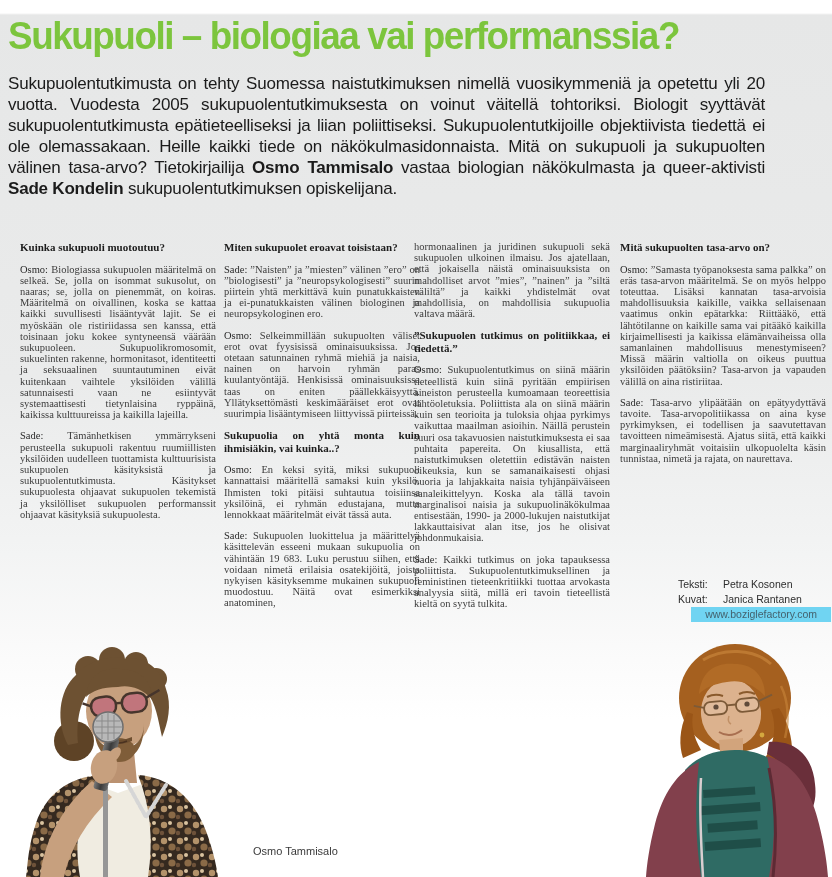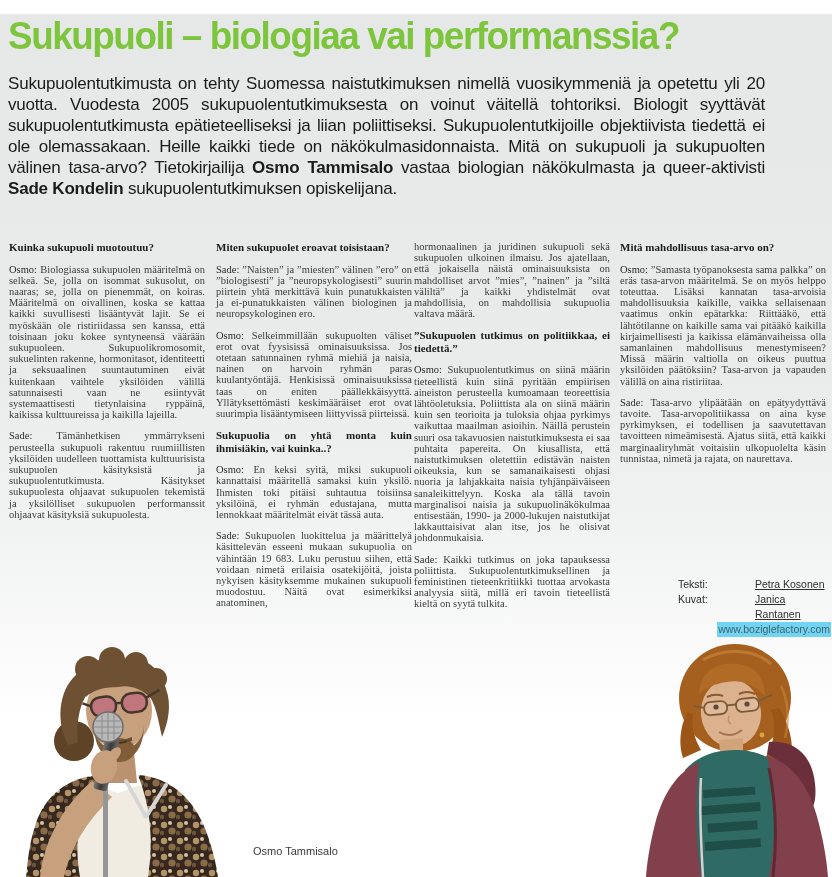--- a/index.html
+++ b/index.html
@@ -8,34 +8,34 @@
     background:linear-gradient(180deg,#ffffff 0px,#ffffff 13px,#e6e7e7 15px,#eaebeb 380px,#f2f3f3 540px,#fbfbfb 660px,#ffffff 720px,#ffffff 100%);}
   .title{position:absolute;left:8px;top:15px;margin:0;font-size:38px;font-weight:bold;
     letter-spacing:-1.5px;color:#7cc53d;white-space:nowrap;transform:scaleX(.97);transform-origin:left top;}
   .intro{position:absolute;left:8px;top:73px;width:757px;margin:0;font-size:17px;line-height:21px;
     letter-spacing:-.2px;color:#1b1b1b;text-align:justify;}
   .intro b{font-weight:bold;}
   .col{position:absolute;top:241px;font-family:"Liberation Serif","DejaVu Serif",serif;
     font-size:10.5px;line-height:11.2px;color:#3c3c3c;text-align:justify;}
   .col p{margin:0 0 10px 0;}
   .col h2,.col h3{font-size:11px;line-height:12.5px;margin:0 0 10px 0;color:#1c1c1c;font-weight:bold;font-family:"Liberation Serif","DejaVu Serif",serif;}
-  .col1{left:9px;width:196px;}
-  .col2{left:216px;width:196px;}
+  .col1{left:20px;width:196px;}
+  .col2{left:224px;width:196px;}
   .col3{left:414px;width:196px;}
   .col4{left:620px;width:206px;}
   .spk{font-weight:normal;color:#2a2a2a;}
   .pullquote{position:absolute;left:253px;top:761px;width:218px;margin:0;
     color:#7cc53d;font-weight:bold;font-size:14px;line-height:17.5px;letter-spacing:-.2px;}
   .pq-attr{position:absolute;left:253px;top:845px;font-size:11px;color:#3a3a3a;}
   .credits{position:absolute;left:678px;top:577px;width:153px;font-size:10.5px;line-height:15px;color:#2e2e2e;}
-  .credits .row{display:flex;gap:32px;}
+  .credits .row{display:flex;}
   .credits .lbl{width:45px;}
-  .credits .val{flex:1;text-decoration:underline;}
+  .credits .val{flex:1;}
   .credits .url-row{text-align:right;margin-top:0;}
-  .url{background:#70d4f2;color:#44626e;text-decoration:none;padding:0 1px;display:inline-block;}
+  .url{background:#70d4f2;color:#44626e;text-decoration:none;padding:0 14px;display:inline-block;}
   .photo{position:absolute;}
   .photo-man{left:0;top:645px;width:240px;height:232px;}
   .photo-woman{left:643px;top:638px;width:189px;height:239px;}
 </style>
 </head>
 <body>
 
 <div class="page">
 
   <h1 class="title">Sukupuoli – biologiaa vai performanssia?</h1>
@@ -58,21 +58,21 @@
   </section>
 
   <section class="col col3">
     <p>hormonaalinen ja juridinen sukupuoli sekä sukupuolen ulkoinen ilmaisu. Jos ajatellaan, että jokaisella näistä ominaisuuksista on mahdolliset arvot ”mies”, ”nainen” ja ”siltä väliltä” ja kaikki yhdistelmät ovat mahdollisia, on mahdollisia sukupuolia valtava määrä.</p>
     <h3>”Sukupuolen tutkimus on politiikkaa, ei tiedettä.”</h3>
     <p><b class="spk">Osmo:</b> <span>Sukupuolentutkimus on siinä määrin tieteellistä kuin siinä pyritään empiirisen aineiston perusteella kumoamaan teoreettisia lähtöoletuksia. Poliittista ala on siinä määrin kuin sen teorioita ja tuloksia ohjaa pyrkimys vaikuttaa maailman asioihin. Näillä perustein suuri osa takavuosien naistutkimuksesta ei saa puhtaita papereita. On kiusallista, että naistutkimuksen oletettiin edistävän naisten oikeuksia, kun se samanaikaisesti ohjasi nuoria ja lahjakkaita naisia tyhjänpäiväiseen sanaleikittelyyn. Koska ala tällä tavoin marginalisoi naisia ja sukupuolinäkökulmaa entisestään, 1990- ja 2000-lukujen naistutkijat lakkauttaisivat alan itse, jos he olisivat johdonmukaisia.</span></p>
     <p><b class="spk">Sade:</b> <span>Kaikki tutkimus on joka tapauksessa poliittista. Sukupuolentutkimuksellinen ja feministinen tieteenkritiikki tuottaa arvokasta analyysia siitä, millä eri tavoin tieteellistä kieltä on syytä tulkita.</span></p>
   </section>
 
   <section class="col col4">
-    <h2>Mitä mahdollisuus tasa-arvo on?</h2>
+    <h2>Mitä sukupuolten tasa-arvo on?</h2>
     <p><b class="spk">Osmo:</b> <span>”Samasta työpanoksesta sama palkka” on eräs tasa-arvon määritelmä. Se on myös helppo toteuttaa. Lisäksi kannatan tasa-arvoisia mahdollisuuksia kaikille, vaikka sellaisenaan vaatimus onkin epätarkka: Riittääkö, että lähtötilanne on kaikille sama vai pitääkö kaikilla kirjaimellisesti ja kaikissa elämänvaiheissa olla samanlainen mahdollisuus menestymiseen? Missä määrin valtiolla on oikeus puuttua yksilöiden päätöksiin? Tasa-arvon ja vapauden välillä on aina ristiriitaa.</span></p>
     <p><b class="spk">Sade:</b> <span>Tasa-arvo ylipäätään on epätyydyttävä tavoite. Tasa-arvopolitiikassa on aina kyse pyrkimyksen, ei todellisen ja saavutettavan tavoitteen nimeämisestä. Ajatus siitä, että kaikki marginaaliryhmät voitaisiin ulkopuolelta käsin tunnistaa, nimetä ja rajata, on naurettava.</span></p>
   </section>
 
   <div class="pq-attr">Osmo Tammisalo</div>
 
   <div class="credits">
     <div class="row">
       <span class="lbl">Teksti:</span>
       <span class="val">Petra Kosonen</span>

